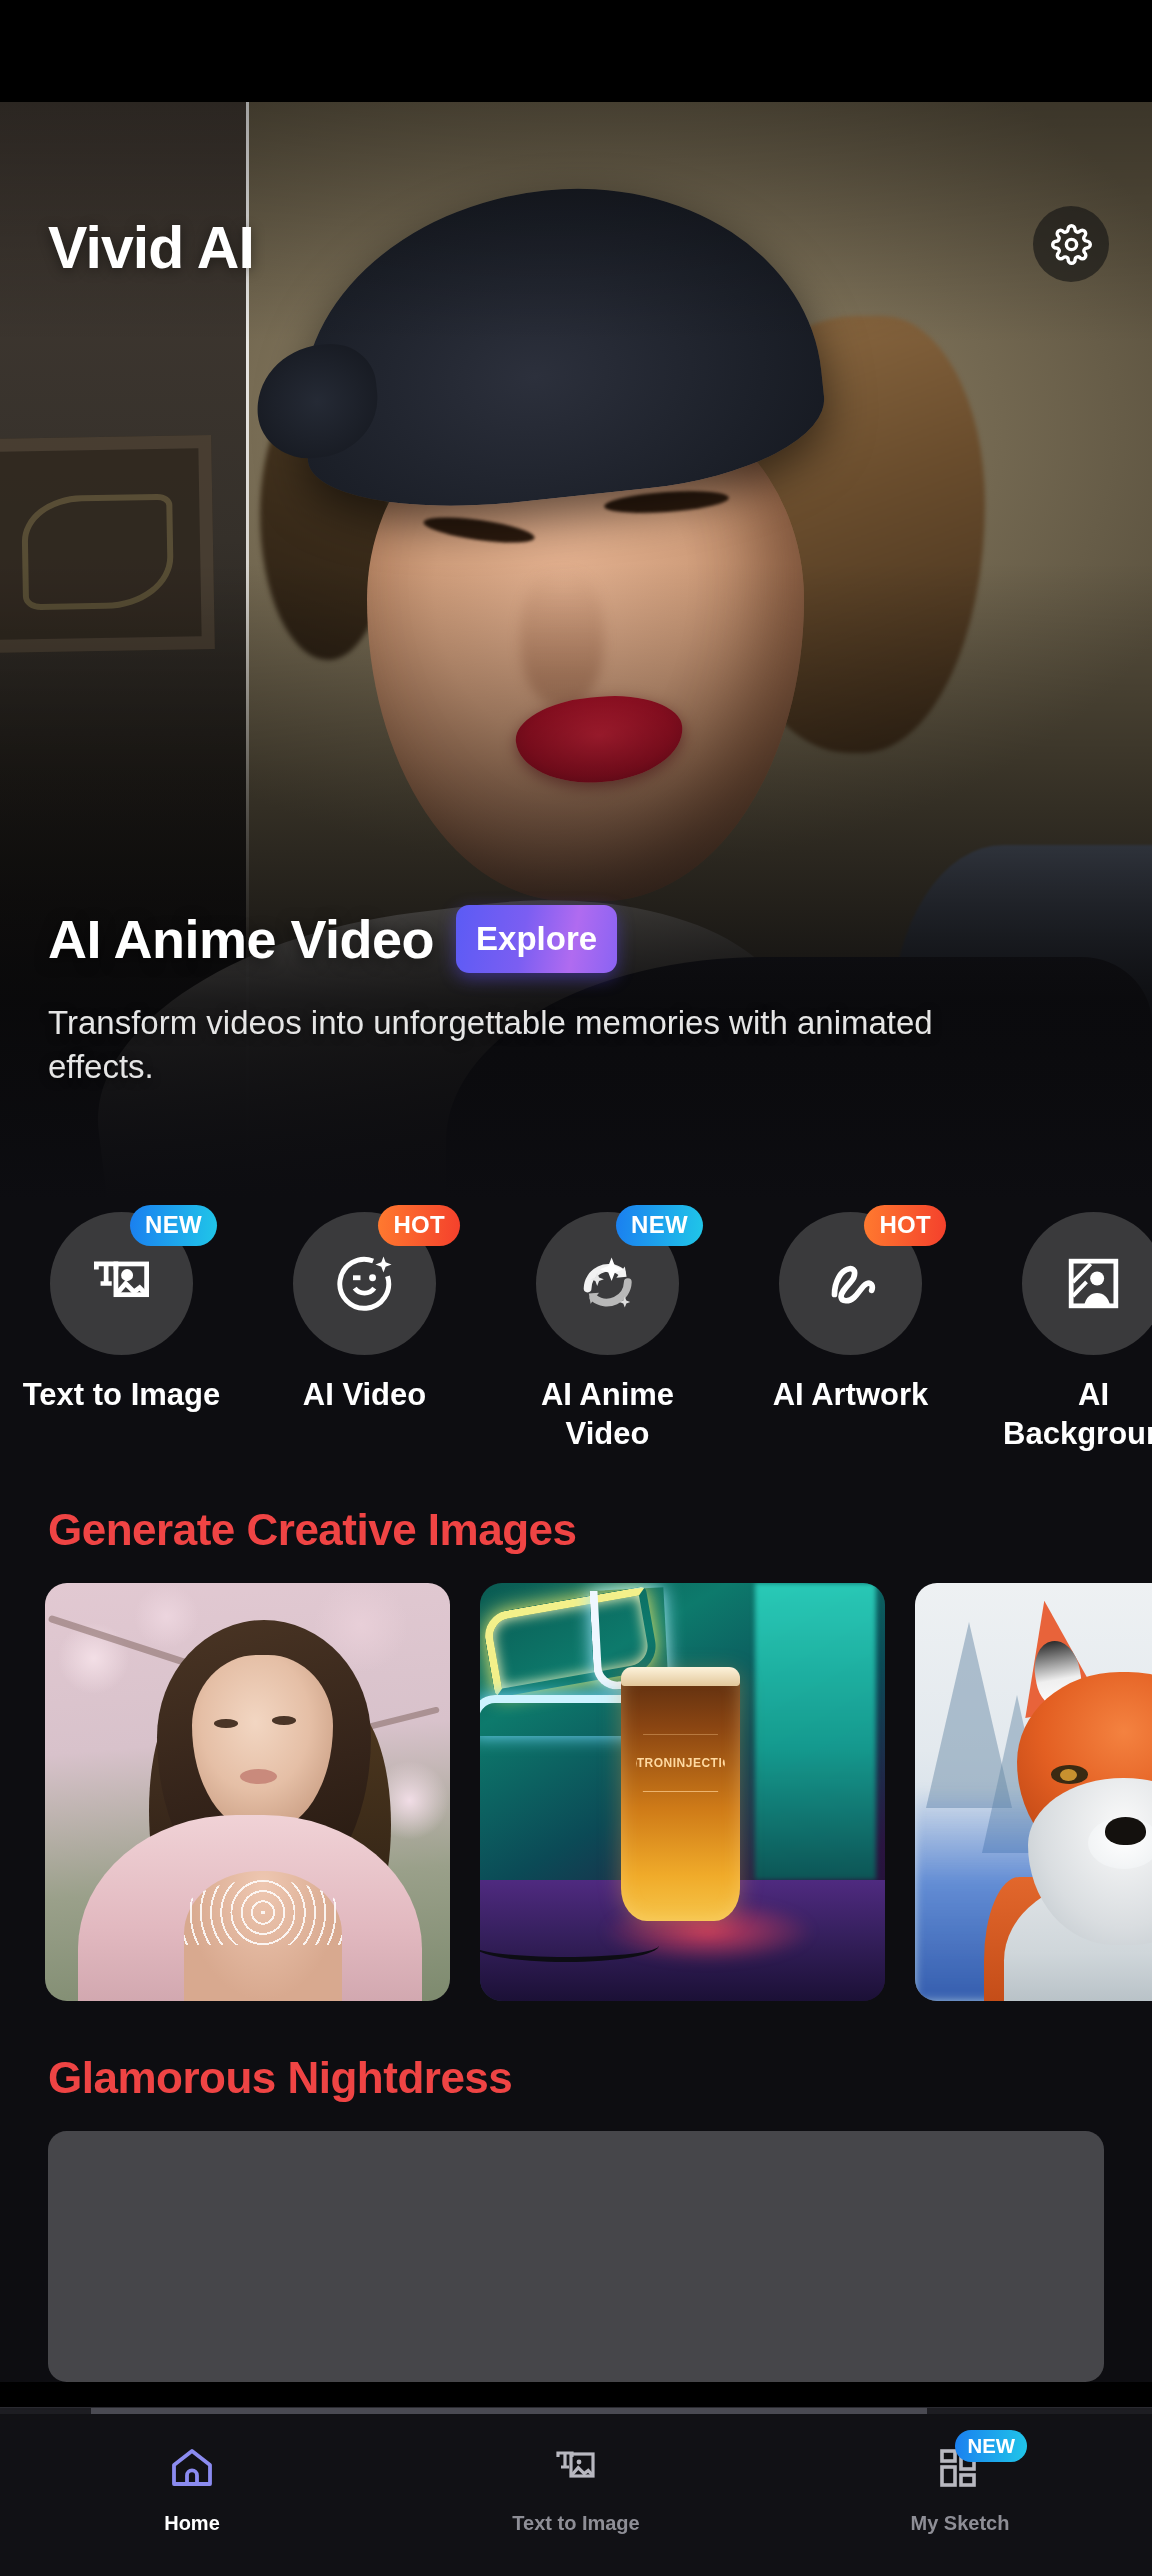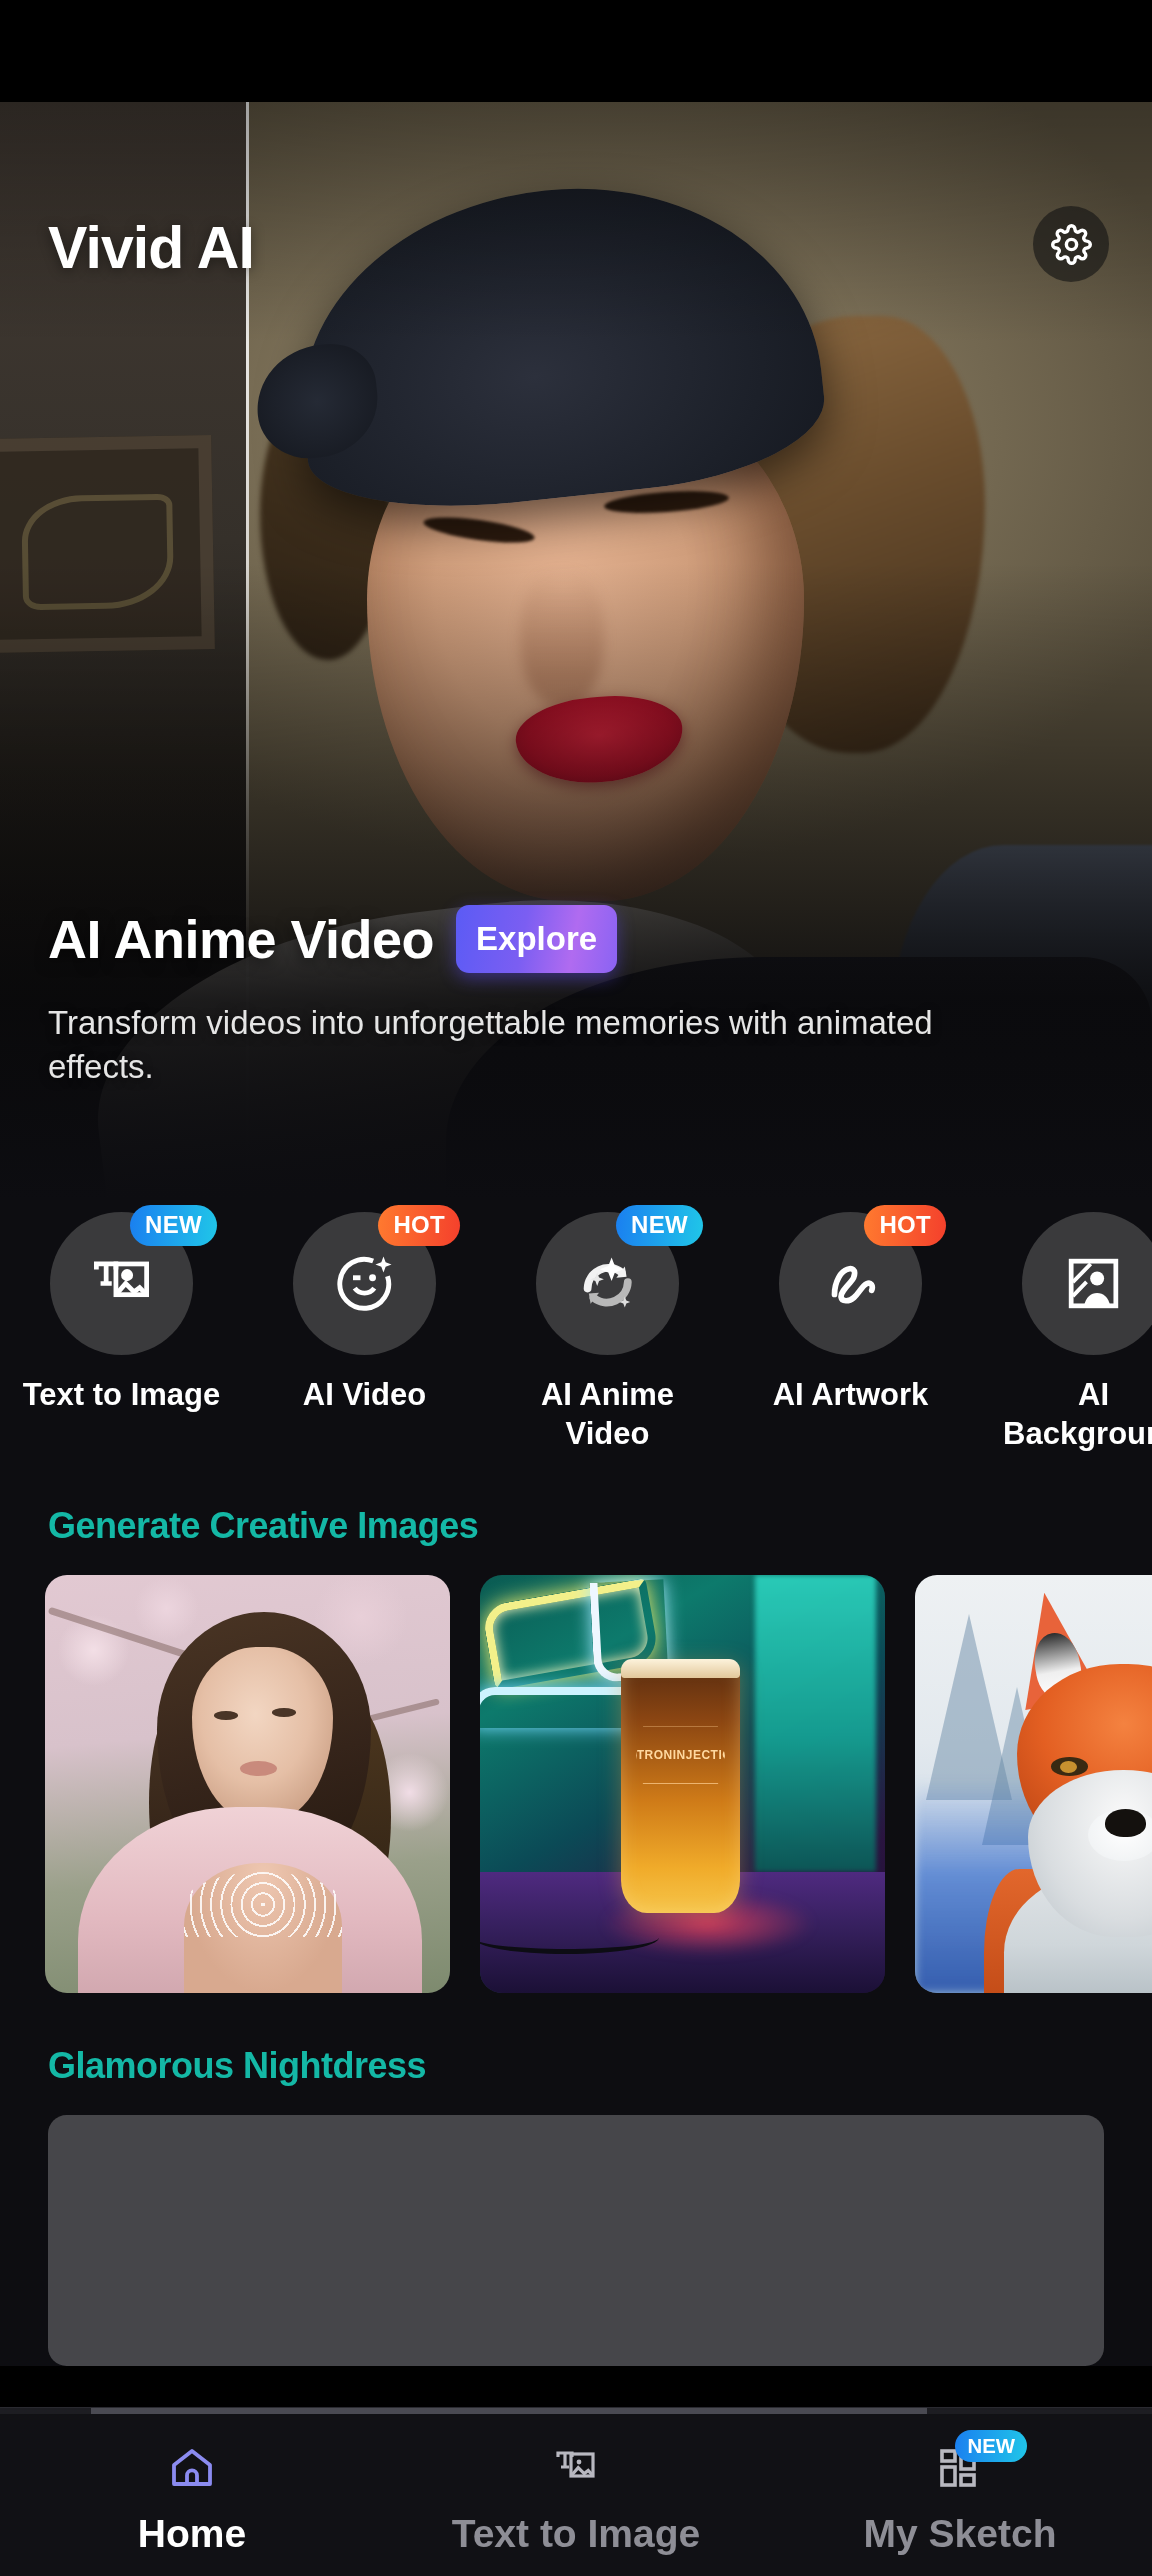--- a/index.html
+++ b/index.html
@@ -179,21 +179,21 @@
   }
   .badge-new { background:linear-gradient(95deg,#1a7ff0 0%,#20c6e8 100%); }
   .badge-hot { background:linear-gradient(95deg,#ff7a2f 0%,#f4402c 100%); }
   .rail-label {
     margin-top:20.4px; text-align:center; color:#fff;
     font-size:31px; font-weight:bold; line-height:1.26; width:214px;
   }
 
   
   .section-title {
-    color:#14b8a6; font-size:36px; font-weight:bold; letter-spacing:-0.5px;
+    color:#ef4444; font-size:44px; font-weight:bold; letter-spacing:-0.5px;
     padding:52px 0 28px 48px;
   }
 
   
   .gallery { display:flex; gap:30px; padding-left:45px; overflow:hidden; }
   .card {
     flex:0 0 405px; width:405px; height:418px; border-radius:22px;
     overflow:hidden; position:relative; background:#1a1a1f;
   }
   
@@ -389,21 +389,21 @@
   .bottom-nav {
     position:absolute; left:0; bottom:0; width:100%; height:169px;
     background:#111115; border-top:0.9px solid #2a2a30;
     display:flex; align-items:flex-start; padding-top:33px;
   }
   .nav-item {
     flex:1; display:flex; flex-direction:column; align-items:center; gap:16.7px;
     position:relative;
   }
   .nav-icon-wrap { position:relative; height:54px; display:flex; align-items:center; }
-  .nav-label { font-size:39px; font-weight:bold; color:#8e8e96; }
+  .nav-label { font-size:20px; font-weight:bold; color:#8e8e96; }
   .nav-item.active .nav-label { color:#fff; }
   .nav-badge {
     position:absolute; right:-43px; top:-11px;
     background:linear-gradient(95deg,#1a7ff0 0%,#20c6e8 100%);
     color:#fff; font-size:20.4px; font-weight:bold;
     padding:4.6px 12px; border-radius:18.6px;
   }
   .scrollbar-track {
     position:absolute; left:0; top:0; width:100%; height:5.6px; background:#1d1d22;
   }

